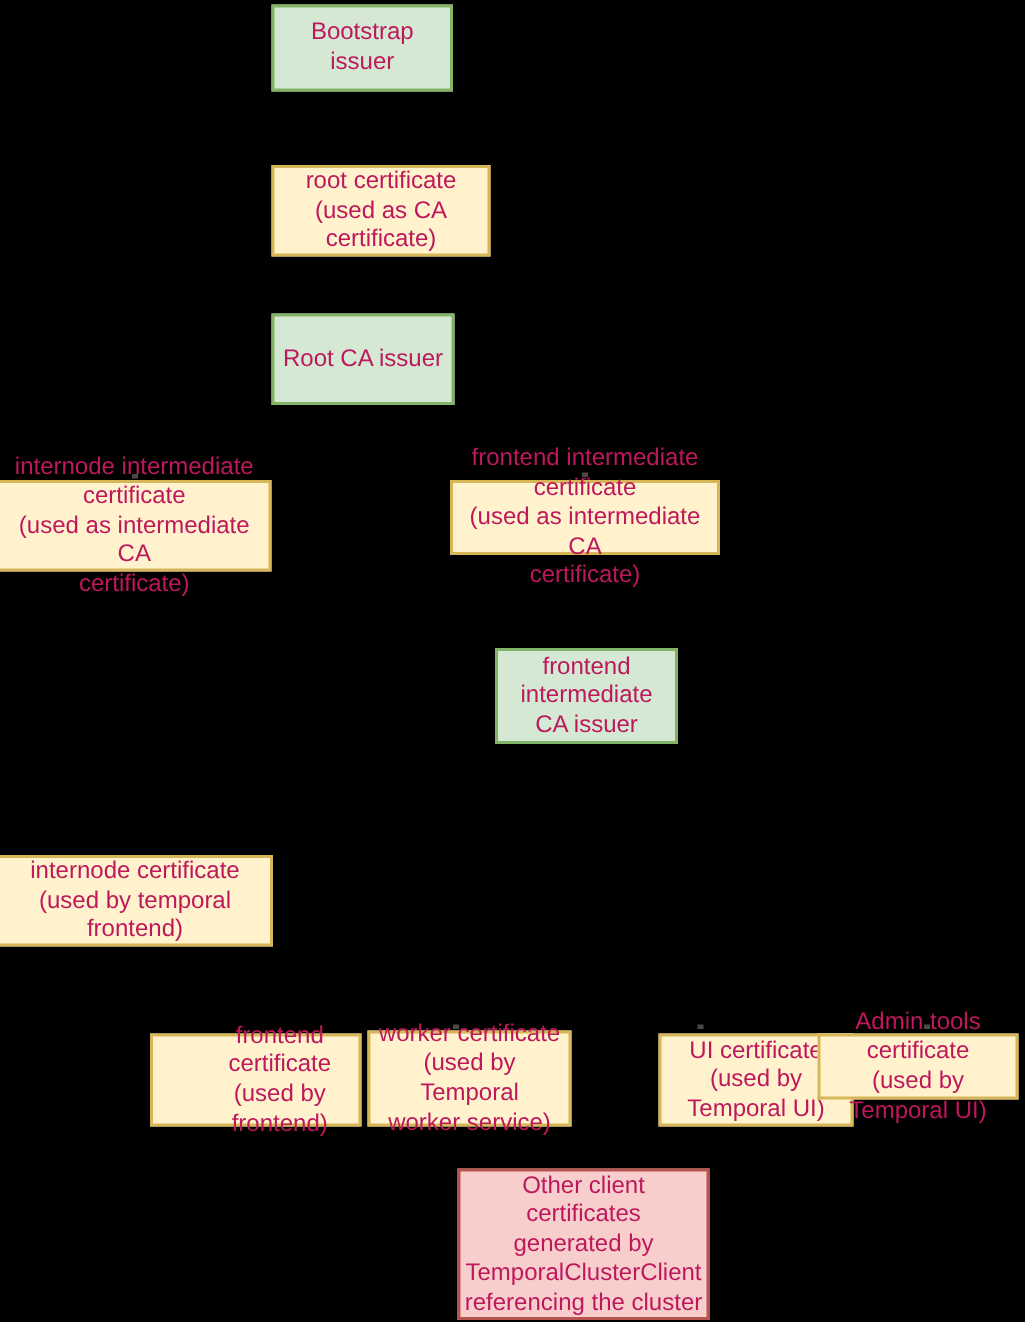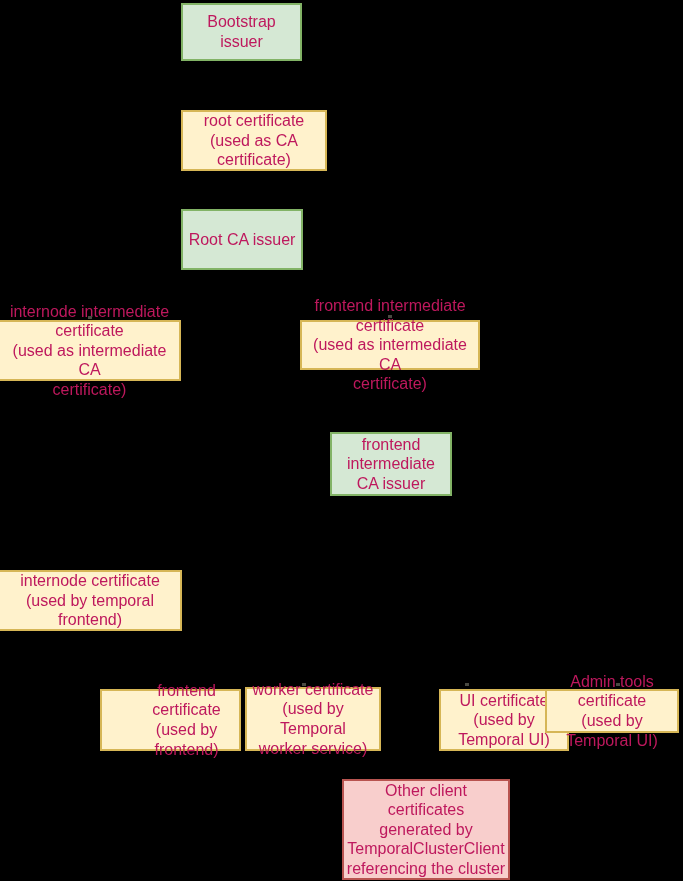--- a/index.html
+++ b/index.html
@@ -26,21 +26,21 @@
     color: #be185d;
     font-size: 16px;
     line-height: 1.22;
     padding: 2px;
   }
   .node .label {
     white-space: pre-line;
   }
   .issuer      { background: #d5e8d4; border-color: #82b366; }
   .certificate { background: #fff2cc; border-color: #d6b656; }
-  .client      { background: #f8cecc; border-color: #b85450; margin-left: 37px; }
+  .client      { background: #f8cecc; border-color: #b85450; }
 
   
   .n-bootstrap        { left: 181px; top: 3px;   width: 121px; height: 58px; }
   .n-rootcert         { left: 181px; top: 110px; width: 146px; height: 61px; }
   .n-rootca           { left: 181px; top: 209px; width: 122px; height: 61px; }
   .n-internode-int    { left: -2px;  top: 320px; width: 183px; height: 61px; }
   .n-frontend-int     { left: 300px; top: 320px; width: 180px; height: 50px; }
   .n-internode-issuer { left: 30px;  top: 449px; width: 123px; height: 62px; }
   .n-frontend-issuer  { left: 330px; top: 432px; width: 122px; height: 64px; }
   .n-internode-cert   { left: -2px;  top: 570px; width: 184px; height: 61px; }

